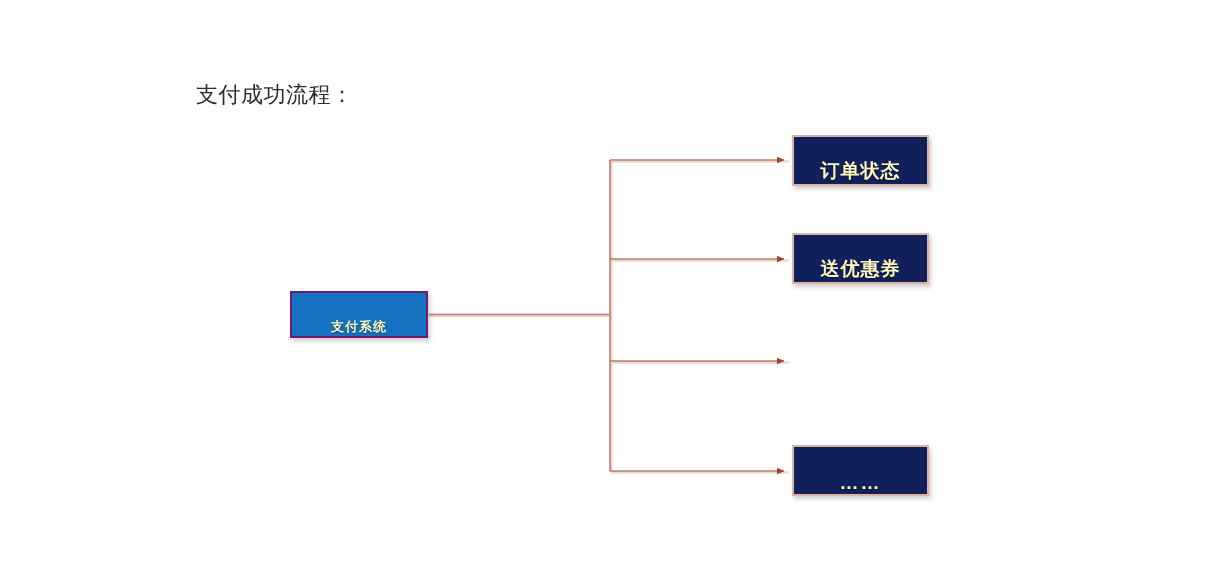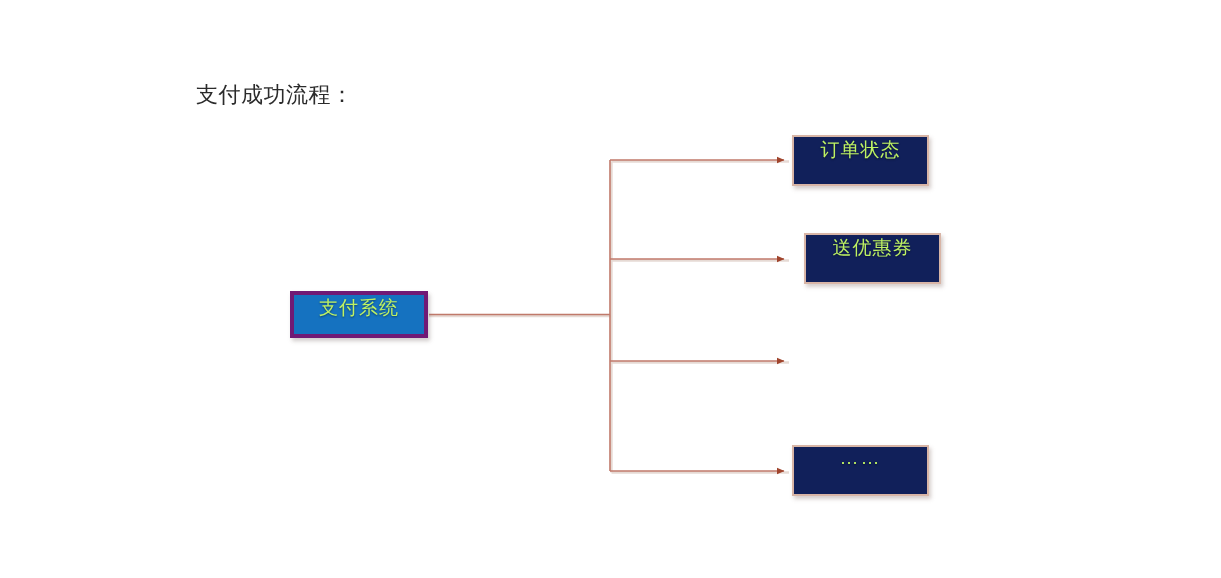--- a/index.html
+++ b/index.html
@@ -40,51 +40,51 @@
     width: 1221px;
     height: 578px;
     pointer-events: none;
   }
 
   
   .node {
     position: absolute;
     box-sizing: border-box;
     display: flex;
-    align-items: flex-start;
+    align-items: flex-end;
     justify-content: center;
-    font-weight: normal;
-    color: #bef264;
+    font-weight: bold;
+    color: #fef9c3;
     letter-spacing: 1px;
     text-shadow: 0 1px 2px rgba(0,0,0,0.45);
   }
 
   .node-source {
     left: 290px;
     top: 291px;
     width: 138px;
     height: 47px;
     background: #1572c0;
-    border: 4px solid #701a75;
-    font-size: 19px;
+    border: 2px solid #701a75;
+    font-size: 13px;
     box-shadow: 2px 3px 4px rgba(120,110,105,0.35);
   }
 
   .node-target {
     left: 792px;
     width: 137px;
     height: 51px;
     background: #11205a;
     border: 2px solid #d8b5a6;
     font-size: 19px;
     box-shadow: 2px 3px 4px rgba(150,130,125,0.40);
   }
 
   .node-target.n1 { top: 135px; }
-  .node-target.n2 { top: 233px; margin-left: 12px; }
+  .node-target.n2 { top: 233px; }
   .node-target.n3 { top: 335px; }
   .node-target.n4 { top: 445px; }
 
   .node-ellipsis {
     font-size: 19px;
     letter-spacing: 2px;
   }
 </style>
 </head>
 <body>

